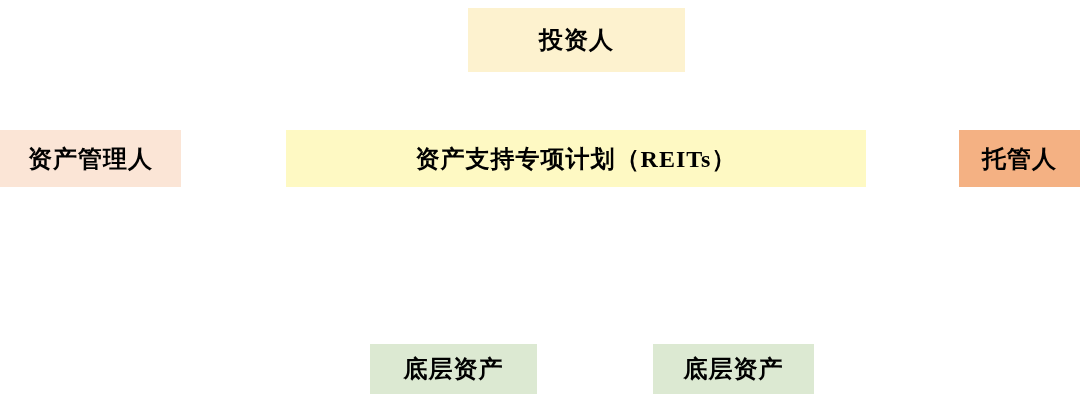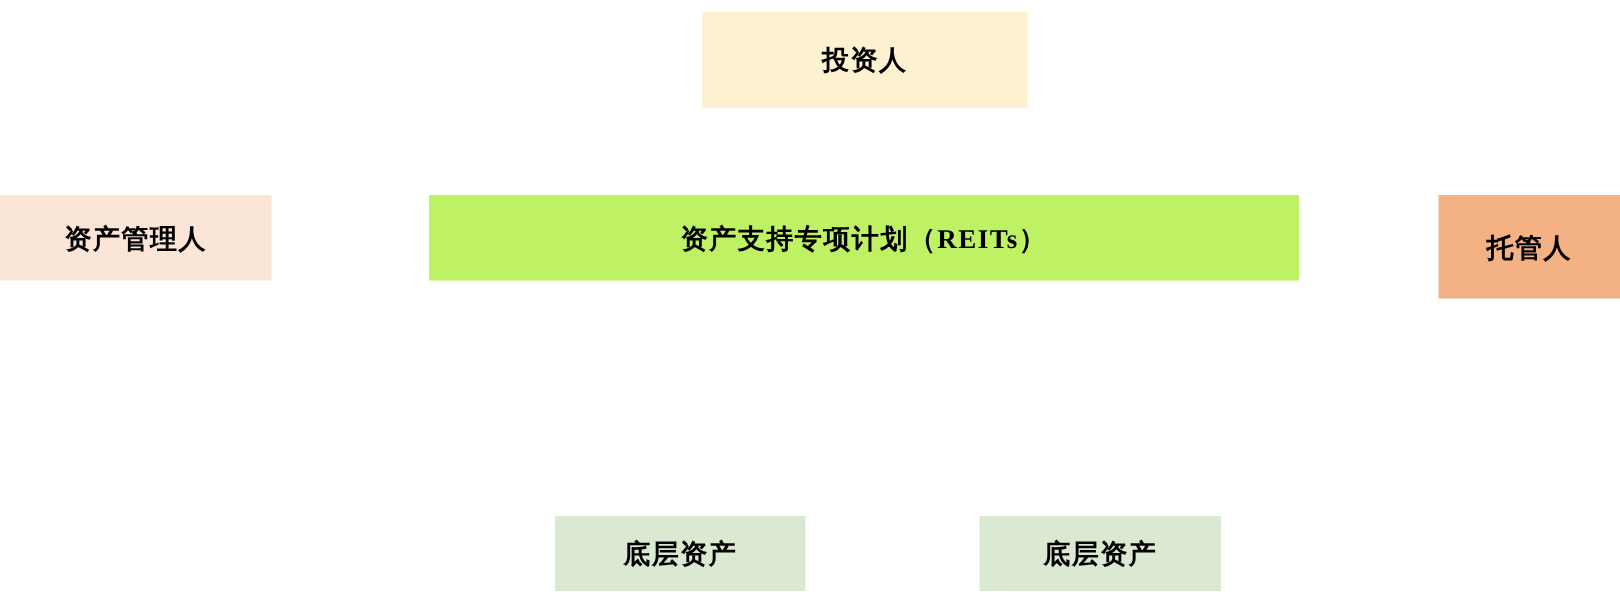--- a/index.html
+++ b/index.html
@@ -16,47 +16,47 @@
     font-family: "Liberation Serif", "DejaVu Serif", serif;
   }
   .node {
     position: absolute;
     display: flex;
     align-items: center;
     justify-content: center;
     box-sizing: border-box;
     font-weight: bold;
     color: #000000;
-    font-size: 18px;
+    font-size: 24px;
     letter-spacing: 1px;
     text-align: center;
   }
   
   .node-investor        { left: 468px; top: 8px;   width: 217px; height: 64px; }
   .node-asset-manager   { left: 0px;   top: 130px; width: 181px; height: 57px; }
   .node-reits-plan      { left: 286px; top: 130px; width: 580px; height: 57px; }
-  .node-custodian       { left: 959px; top: 130px; width: 121px; height: 69px; }
+  .node-custodian       { left: 959px; top: 130px; width: 121px; height: 57px; }
   .node-project-company { left: 600px; top: 233px; width: 268px; height: 58px; }
   .node-underlying-left { left: 370px; top: 344px; width: 167px; height: 50px; }
   .node-underlying-right{ left: 653px; top: 344px; width: 161px; height: 50px; }
 </style>
 </head>
 <body>
 
 <div class="canvas">
 
   <div class="node node-investor" style="background-color: rgb(253, 242, 207);">
     <span>投资人</span>
   </div>
 
   <div class="node node-asset-manager" style="background-color: rgb(251, 229, 214);">
     <span>资产管理人</span>
   </div>
 
-  <div class="node node-reits-plan" style="background-color: #bef264; font-family: Liberation Serif, serif;">
+  <div class="node node-reits-plan" style="background-color: #fef9c3; font-family: Liberation Serif, serif;">
     <span>资产支持专项计划（REITs）</span>
   </div>
 
   <div class="node node-custodian" style="background-color: rgb(244, 177, 131);">
     <span>托管人</span>
   </div>
 
 
   <div class="node node-underlying-left" style="background-color: rgb(220, 233, 210);">
     <span>底层资产</span>

